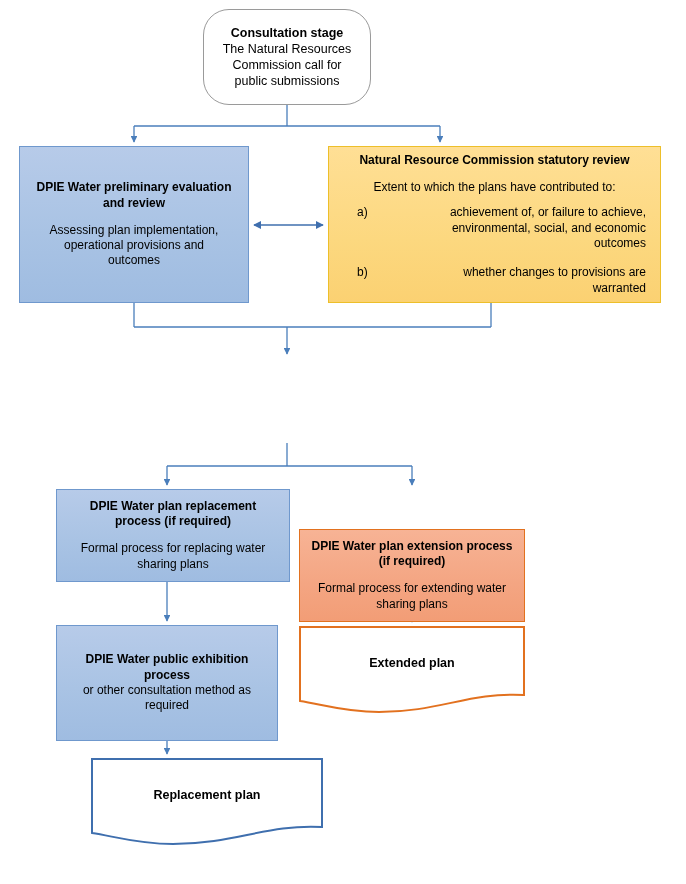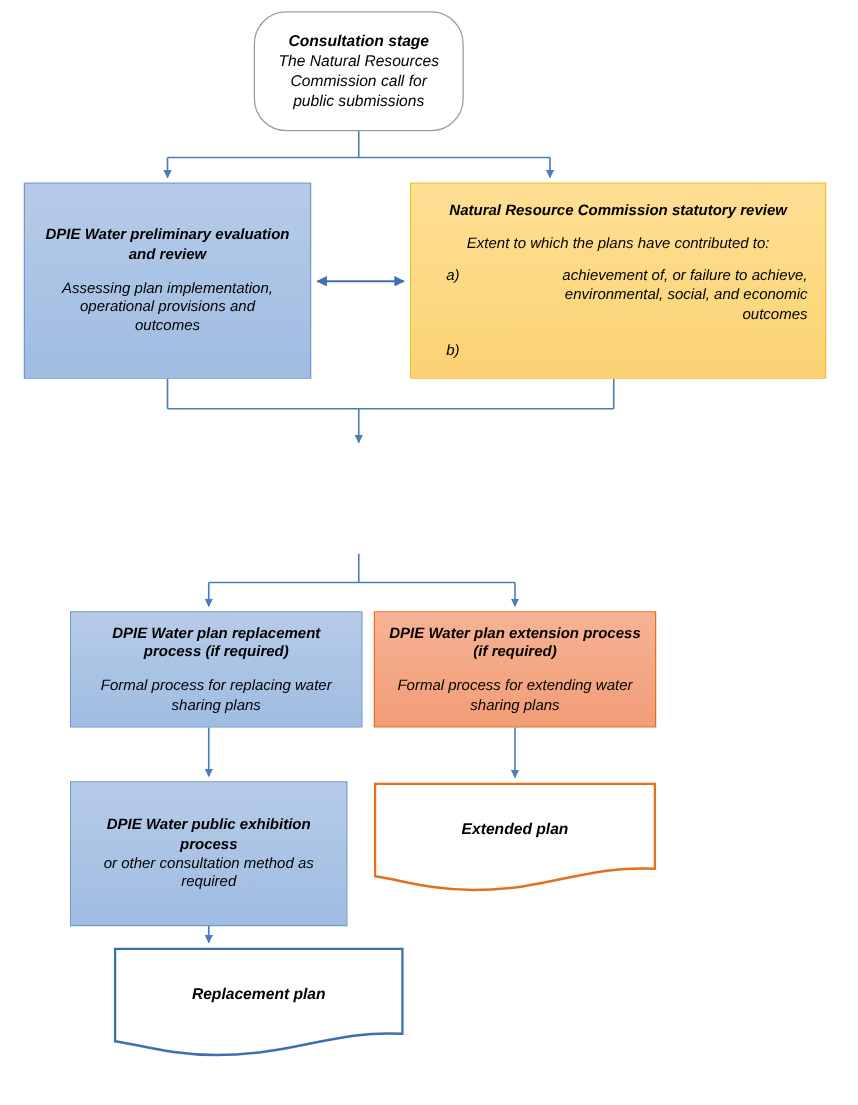--- a/index.html
+++ b/index.html
@@ -14,21 +14,20 @@
     font-family: "Liberation Sans", sans-serif;
     color: #000000;
     overflow: hidden;
   }
   #flow-root {
     position: absolute;
     left: 0;
     top: 0;
     width: 686px;
     height: 884px;
-    font-style: italic;
   }
   .connector-layer {
     position: absolute;
     left: 0;
     top: 0;
     width: 686px;
     height: 884px;
     pointer-events: none;
   }
   .node {
@@ -63,20 +62,21 @@
     background: linear-gradient(180deg, #b7cbe9 0%, #a9c3e4 55%, #9fbce1 100%);
     border: 1.2px solid #6f98cd;
   }
   .box-yellow {
     background: linear-gradient(180deg, #ffdf95 0%, #fcd87f 60%, #fbd172 100%);
     border: 1.2px solid #edbf2a;
   }
   .box-salmon {
     background: linear-gradient(180deg, #f7b395 0%, #f4a582 60%, #f29d76 100%);
     border: 1.2px solid #e2711f;
+    margin-top: 40px;
   }
 
   
   .doc-node {
     background: transparent;
     border: none;
   }
   .doc-node .doc-svg {
     position: absolute;
     left: 0;
@@ -190,20 +190,23 @@
     <div class="nrc-list">
       <div class="nrc-item">
         <span class="marker">a)</span>
         <span class="itext">
           <span>achievement of, or failure to achieve,</span><br>
           <span>environmental, social, and economic outcomes</span>
         </span>
       </div>
       <div class="nrc-item" style="margin-top:14px;">
         <span class="marker">b)</span>
+        <span class="itext">
+          <span>whether changes to provisions are warranted</span>
+        </span>
       </div>
     </div>
   </div>
 
 
   <div class="node box-blue" id="node-replacement-process">
     <div class="title">DPIE Water plan replacement</div>
     <div class="title">process (if required)</div>
     <div class="spacer"></div>
     <div class="body">Formal process for replacing water</div>

